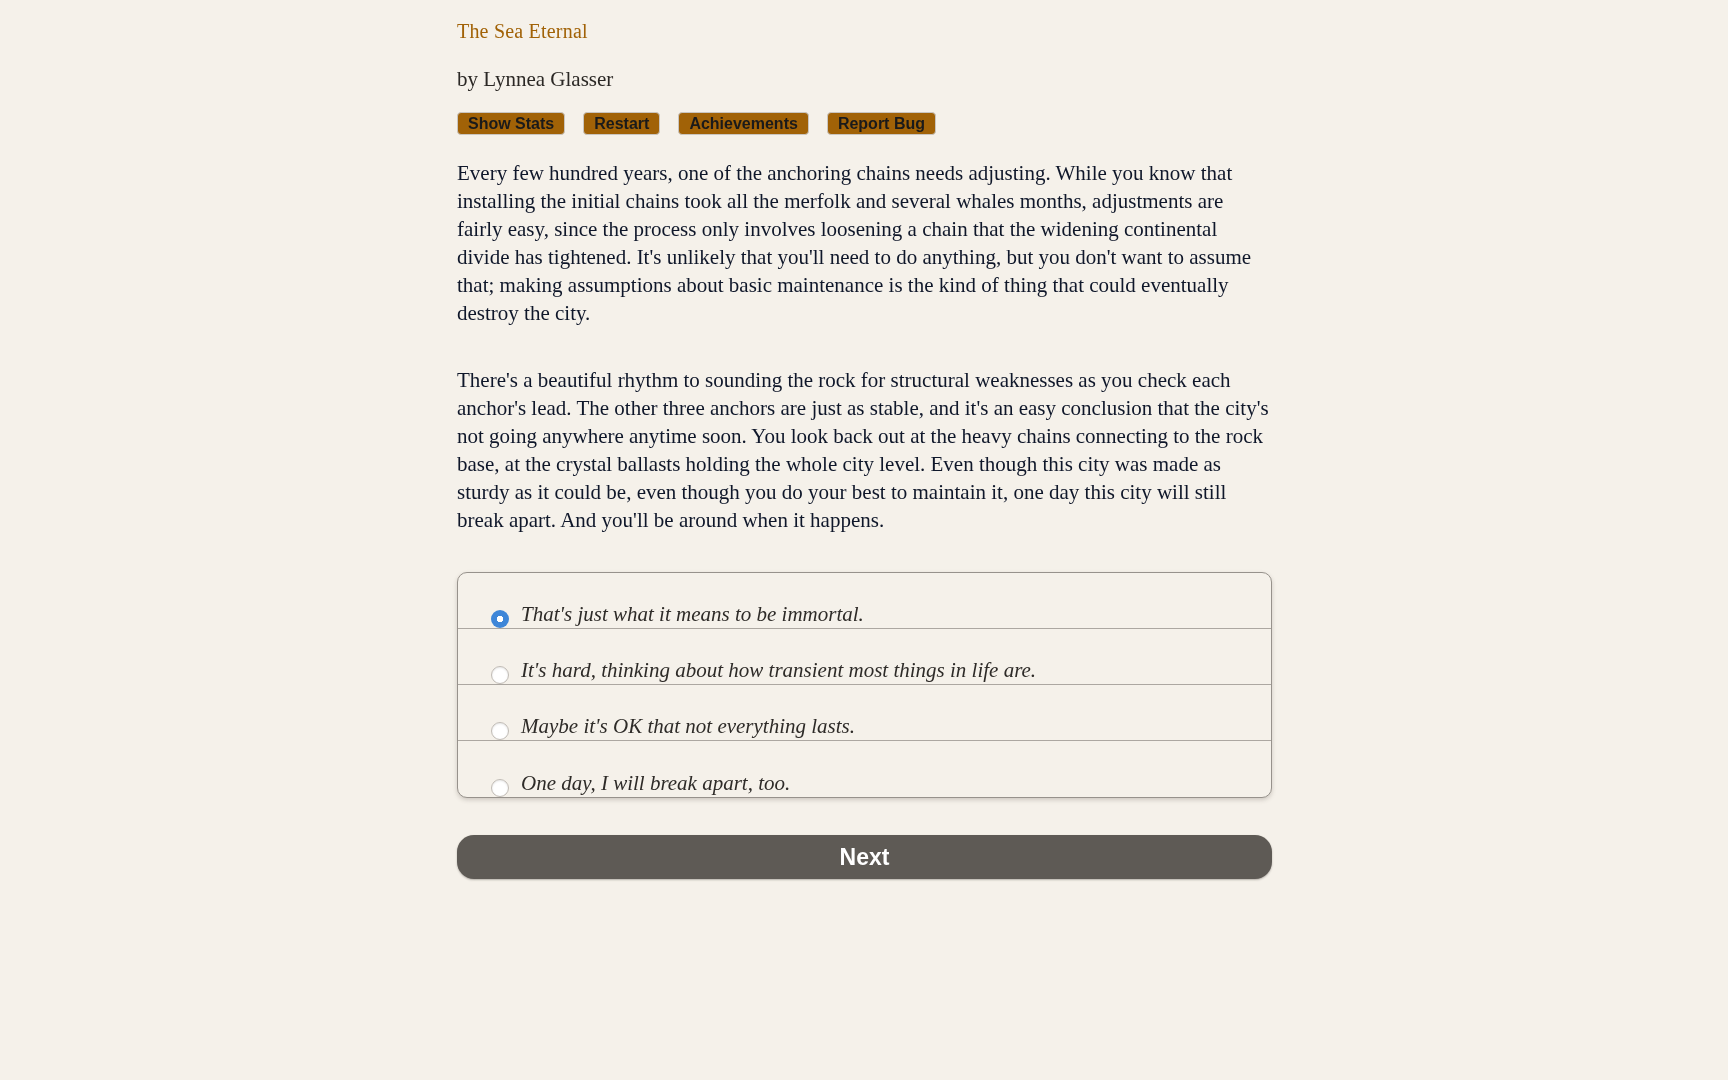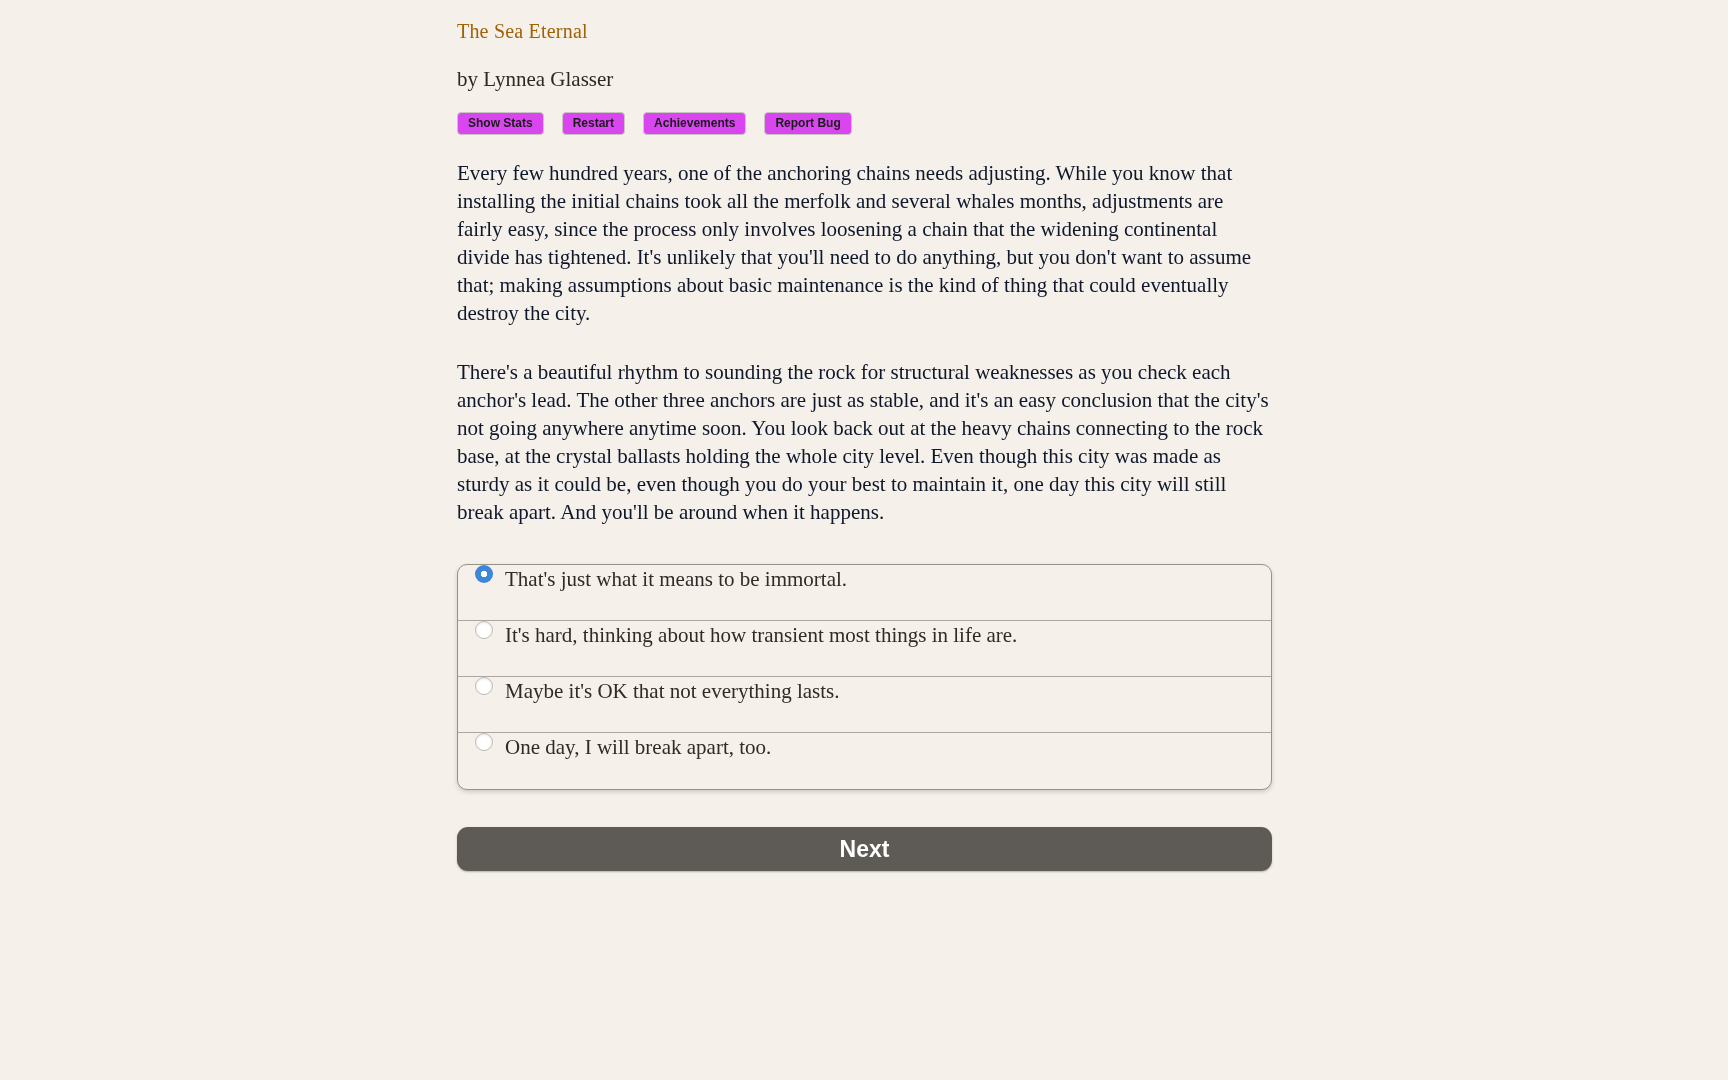--- a/index.html
+++ b/index.html
@@ -30,52 +30,53 @@
     line-height: 26px;
     color: #2B2825;
   }
   .toolbar {
     margin-top: 20px;
     display: flex;
     gap: 18px;
   }
   .toolbar button {
     font-family: "Liberation Sans", sans-serif;
-    font-size: 12px;
+    font-size: 16px;
     font-weight: bold;
     color: #1A1A1A;
-    background: #d946ef;
+    background: #a16207;
     border: 1px solid #C9C5C0;
     border-radius: 4px;
     padding: 4px 10px;
     line-height: 13px;
     cursor: pointer;
   }
   .story-paragraph {
     font-size: 21px;
     line-height: 28px;
     color: #0f172a;
   }
   .story-paragraph.first { margin-top: 24px; }
-  .story-paragraph.second { margin-top: 31px; }
+  .story-paragraph.second { margin-top: 39px; }
   .choice-box {
     margin-top: 38px;
     border: 1px solid #97928C;
     border-radius: 10px;
     background: #F5F1EA;
     box-shadow: 0 2px 4px rgba(90,80,70,0.25);
     overflow: hidden;
   }
   .choice-row {
     display: flex;
-    align-items: flex-start;
+    align-items: flex-end;
     height: 56px;
-    padding-left: 17px;
+    padding-left: 33px;
     border-bottom: 1px solid #ACA7A1;
     cursor: pointer;
+    font-style: italic;
   }
   .choice-row:last-child { border-bottom: none; }
   .radio {
     width: 18px;
     height: 18px;
     border-radius: 50%;
     background: #FFFFFF;
     border: 1px solid #C0BBB5;
     box-shadow: inset 0 1px 2px rgba(0,0,0,0.10);
     flex: 0 0 auto;
@@ -90,21 +91,21 @@
     font-size: 21px;
     line-height: 28px;
     color: #2E2B28;
   }
   .next-button {
     margin-top: 37px;
     width: 100%;
     height: 44px;
     background: #5E5A55;
     border: none;
-    border-radius: 11px;
+    border-radius: 17px;
     color: #FFFFFF;
     font-family: "Liberation Sans", sans-serif;
     font-size: 23px;
     font-weight: bold;
     cursor: pointer;
     box-shadow: 0 1px 2px rgba(60,55,50,0.35);
   }
 </style>
 </head>
 <body>

